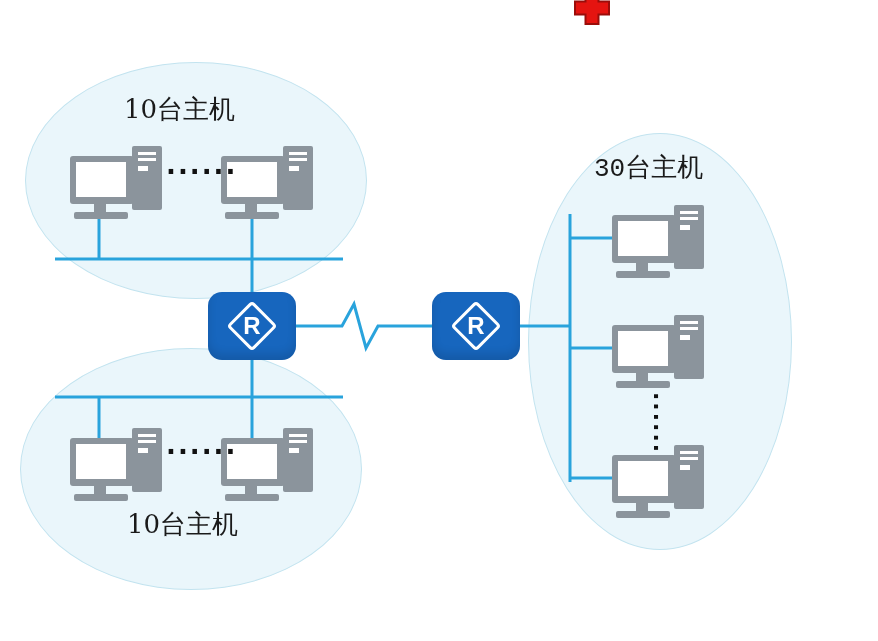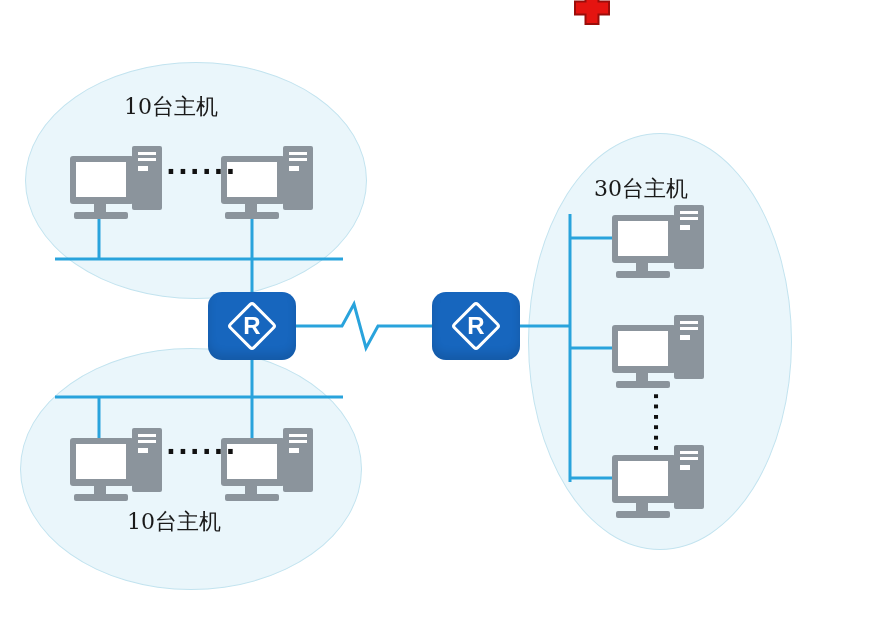--- a/index.html
+++ b/index.html
@@ -19,28 +19,28 @@
     background: #eaf6fb;
     border: 1px solid #c2e3ef;
   }
   #ellipse-top    { left: 25px;  top: 62px;  width: 340px; height: 235px; }
   #ellipse-bottom { left: 20px;  top: 348px; width: 340px; height: 240px; }
   #ellipse-right  { left: 528px; top: 133px; width: 262px; height: 415px; }
 
   
   .label {
     position: absolute;
-    font-size: 22px;
+    font-size: 26px;
     color: #1a1a1a;
     white-space: nowrap;
     text-align: center;
   }
   #label-top    { left: 124px; top: 92px; }
   #label-bottom { left: 127px; top: 507px; }
-  #label-right  { left: 594px; top: 174px; }
+  #label-right  { left: 594px; top: 150px; font-family: Liberation Mono, monospace; }
 
   
   #wires {
     position: absolute;
     left: 0; top: 0;
     pointer-events: none;
   }
   .wire { stroke: #29a3dc; stroke-width: 3; fill: none; }
 
   

